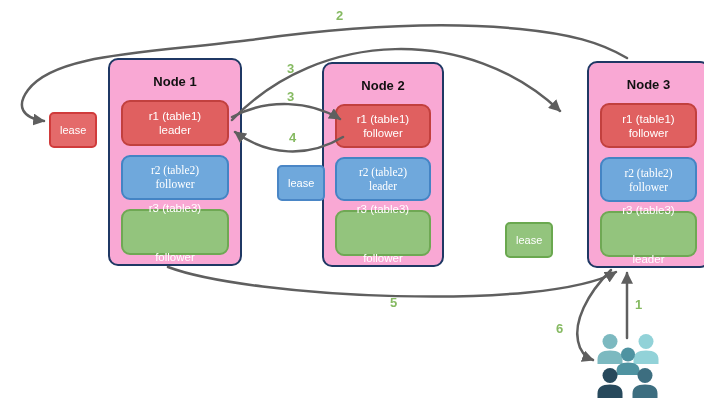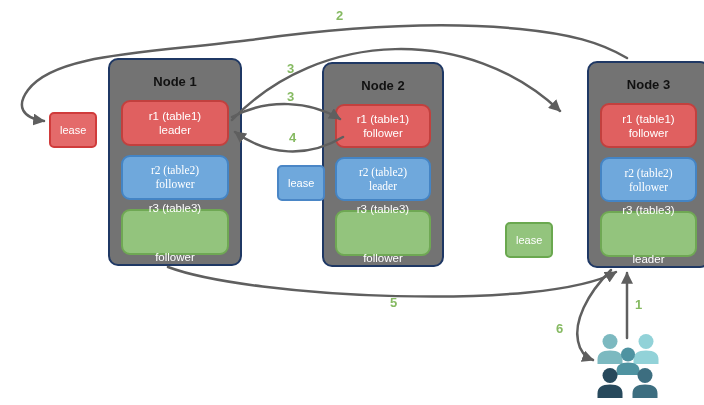--- a/index.html
+++ b/index.html
@@ -1,21 +1,21 @@
 <!DOCTYPE html>
 <html style="--node-border: #1f3864; --replica-red: #e06060; --replica-red-border: #c2403e; --replica-blue: #6fa8dc; --replica-blue-border: #4484c4; --replica-green: #93c47d; --replica-green-border: #6fa854; --lease-red: #e46a6a; --lease-red-border: #d03b3b; --lease-blue: #6fa8dc; --lease-blue-border: #4a86c6; --lease-green: #93c47d; --lease-green-border: #6aa84f; --arrow: #5f5f5f; --step-label: #86ba62; --user-light: #92d2d8; --user-mid-light: #7cb9c0; --user-teal: #4f93a1; --user-dark: #27495c; --user-slate: #3d6e80;"><head>
 <meta charset="utf-8">
 <style>
   html,body{margin:0;padding:0;}
   body{
     width:704px;height:405px;position:relative;background:#ffffff;
     font-family:"Liberation Sans", sans-serif;overflow:hidden;
   }
   .node{
-    position:absolute;background:#737373;
+    position:absolute;background:#f9a8d4;
     border:2px solid var(--node-border,#1f3864);
     border-radius:10px;box-sizing:border-box;
     padding:8px 11px 0 11px;display:flex;flex-direction:column;
   }
   .node-title{
     text-align:center;font-weight:bold;font-size:13px;color:#111111;
     margin:6px 0 10px 0;line-height:16px;
   }
   .replica{
     height:46px;border-radius:9px;box-sizing:border-box;

